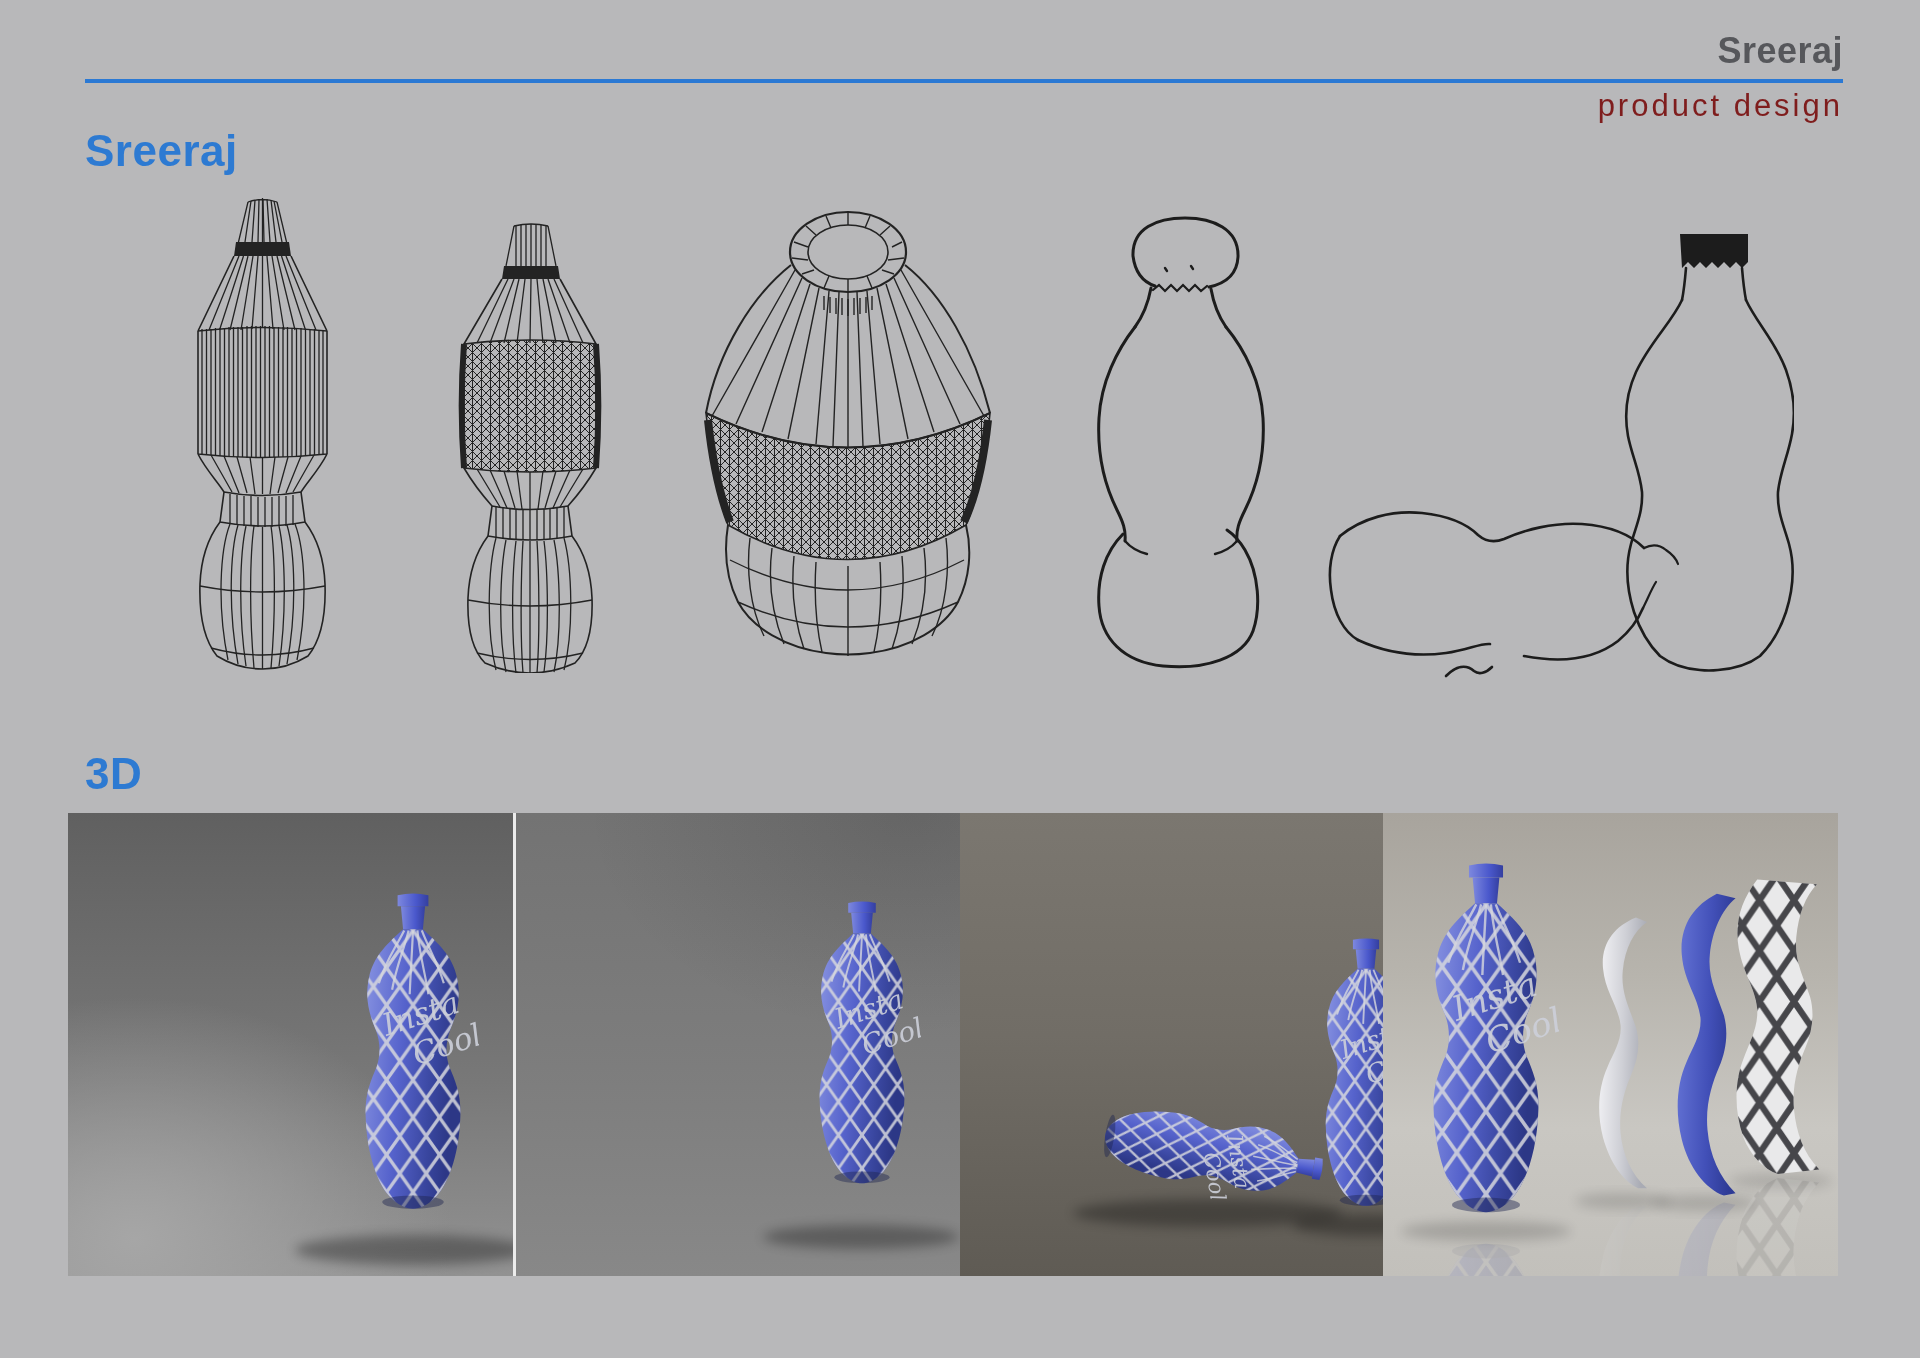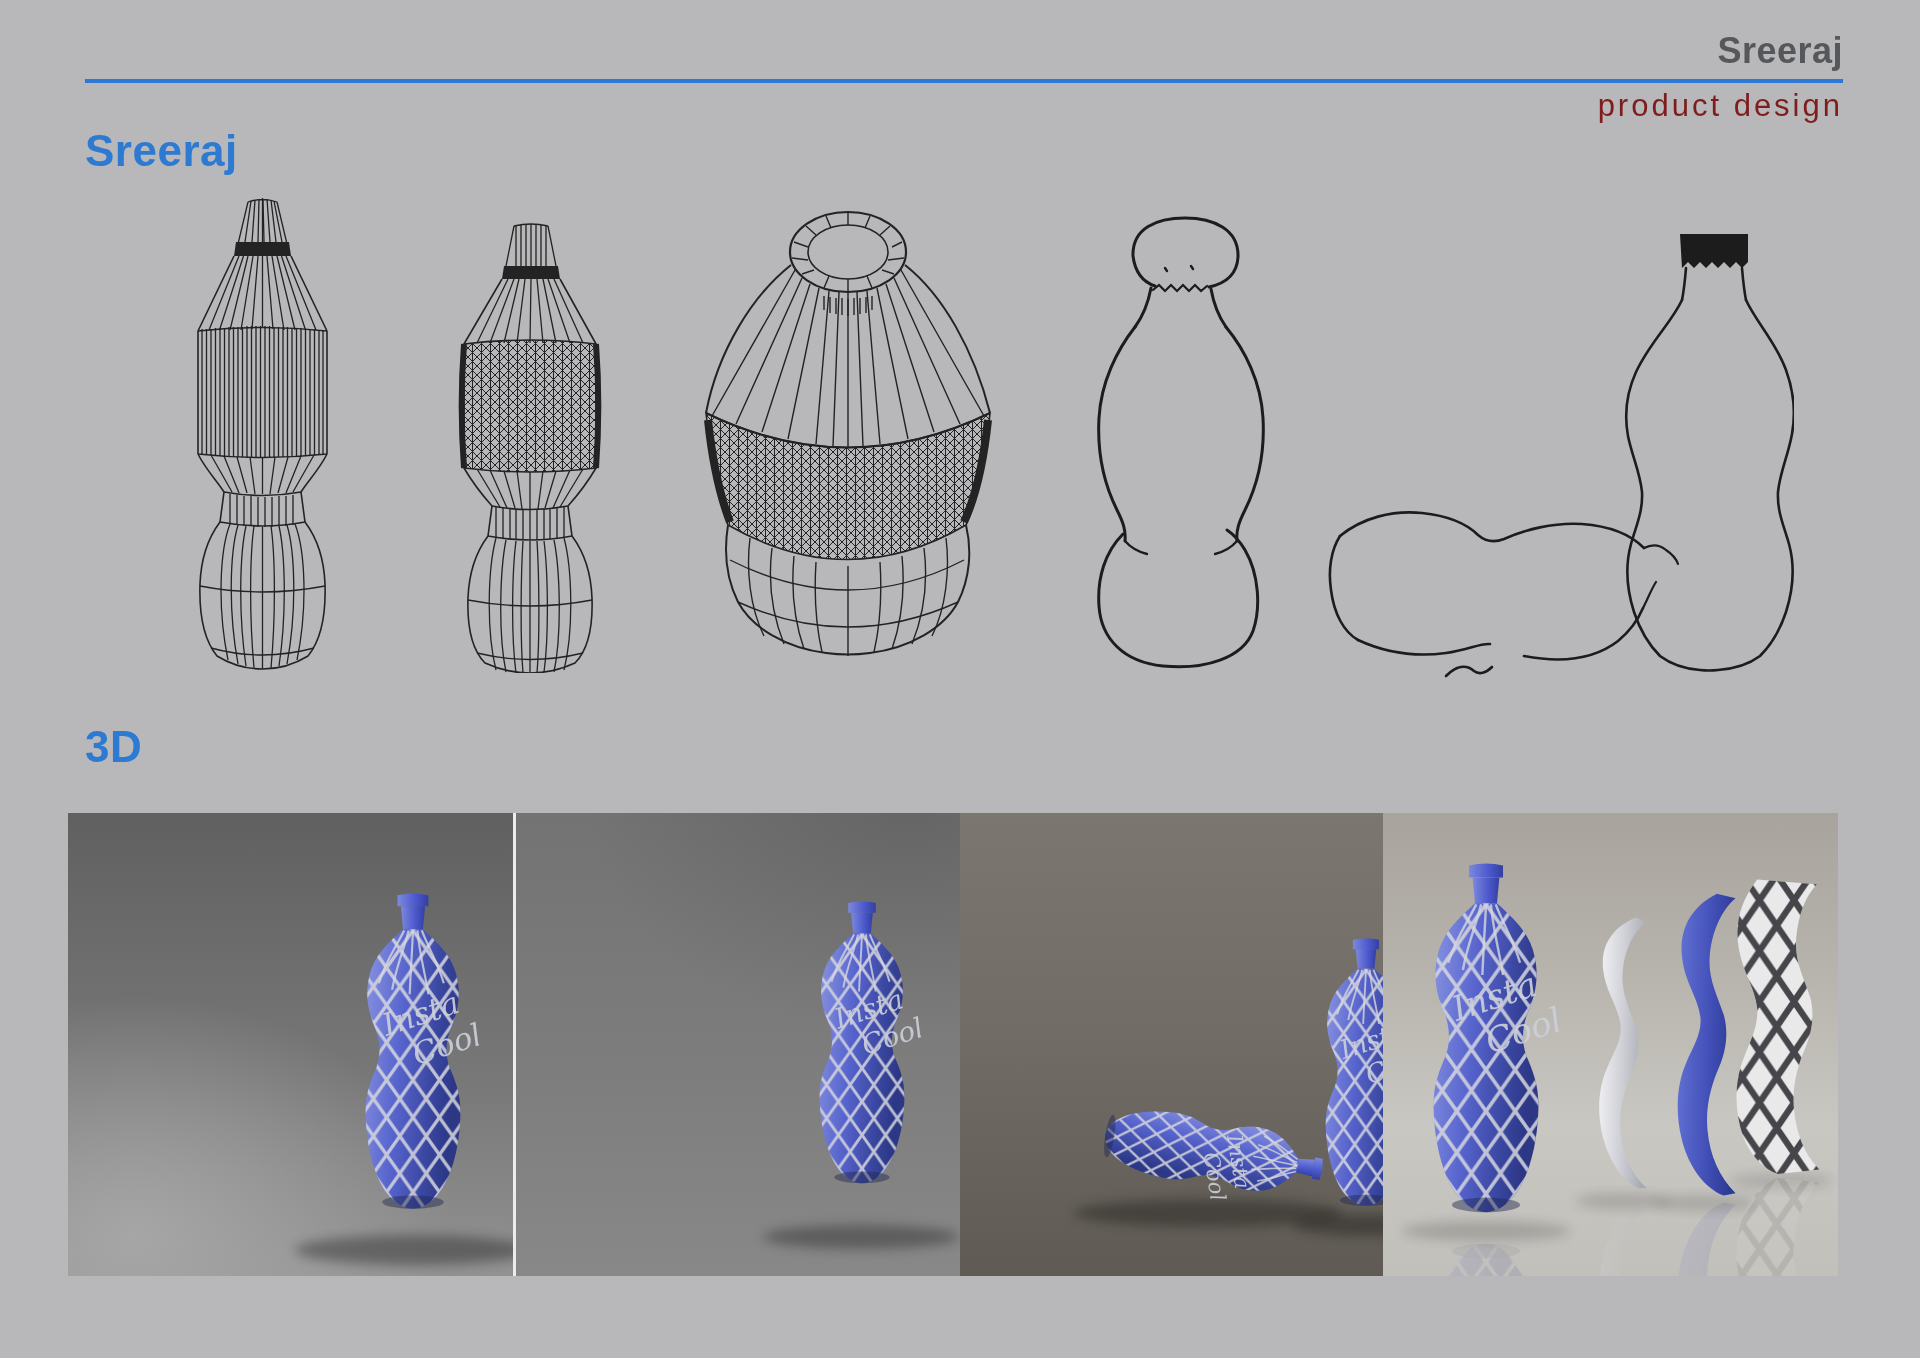--- a/index.html
+++ b/index.html
@@ -6,21 +6,21 @@
   .page{position:relative;width:1920px;height:1358px;background:#b8b8ba;overflow:hidden;
         font-family:"Liberation Sans",sans-serif;}
   
   .brand-name{position:absolute;top:30px;right:77px;width:1758px;text-align:right;
               font-size:36px;font-weight:700;color:#56575b;letter-spacing:.5px;}
   .brand-rule{position:absolute;top:79px;left:85px;width:1758px;height:4px;background:#2b79d4;}
   .brand-sub{position:absolute;top:88px;right:77px;width:1758px;text-align:right;
              font-size:31px;font-weight:400;color:#7f1d1d;letter-spacing:3px;}
   .sec-title{position:absolute;font-size:44px;font-weight:700;color:#2d7ad2;letter-spacing:.5px;}
   #t-sketches{left:85px;top:126px;}
-  #t-3d{left:85px;top:722px;}
+  #t-3d{left:85px;top:749px;}
   
   .sk{position:absolute;}
   .sk path,.sk ellipse,.sk line{vector-effect:non-scaling-stroke;}
   
   .strip{position:absolute;left:68px;top:813px;width:1770px;height:463px;}
   .panel{position:absolute;top:0;height:463px;}
   #p1{left:0;width:445px;border-right:3px solid #ececec;
       background:radial-gradient(130% 95% at 15% 92%, #a6a6a6 0%, rgba(166,166,166,0) 55%),
                  linear-gradient(180deg,#606060 0%,#787878 58%,#929292 100%);}
   #p2{left:448px;width:444px;

